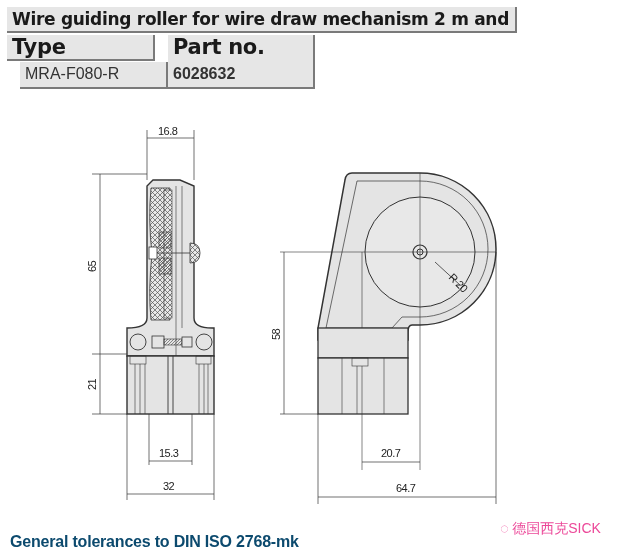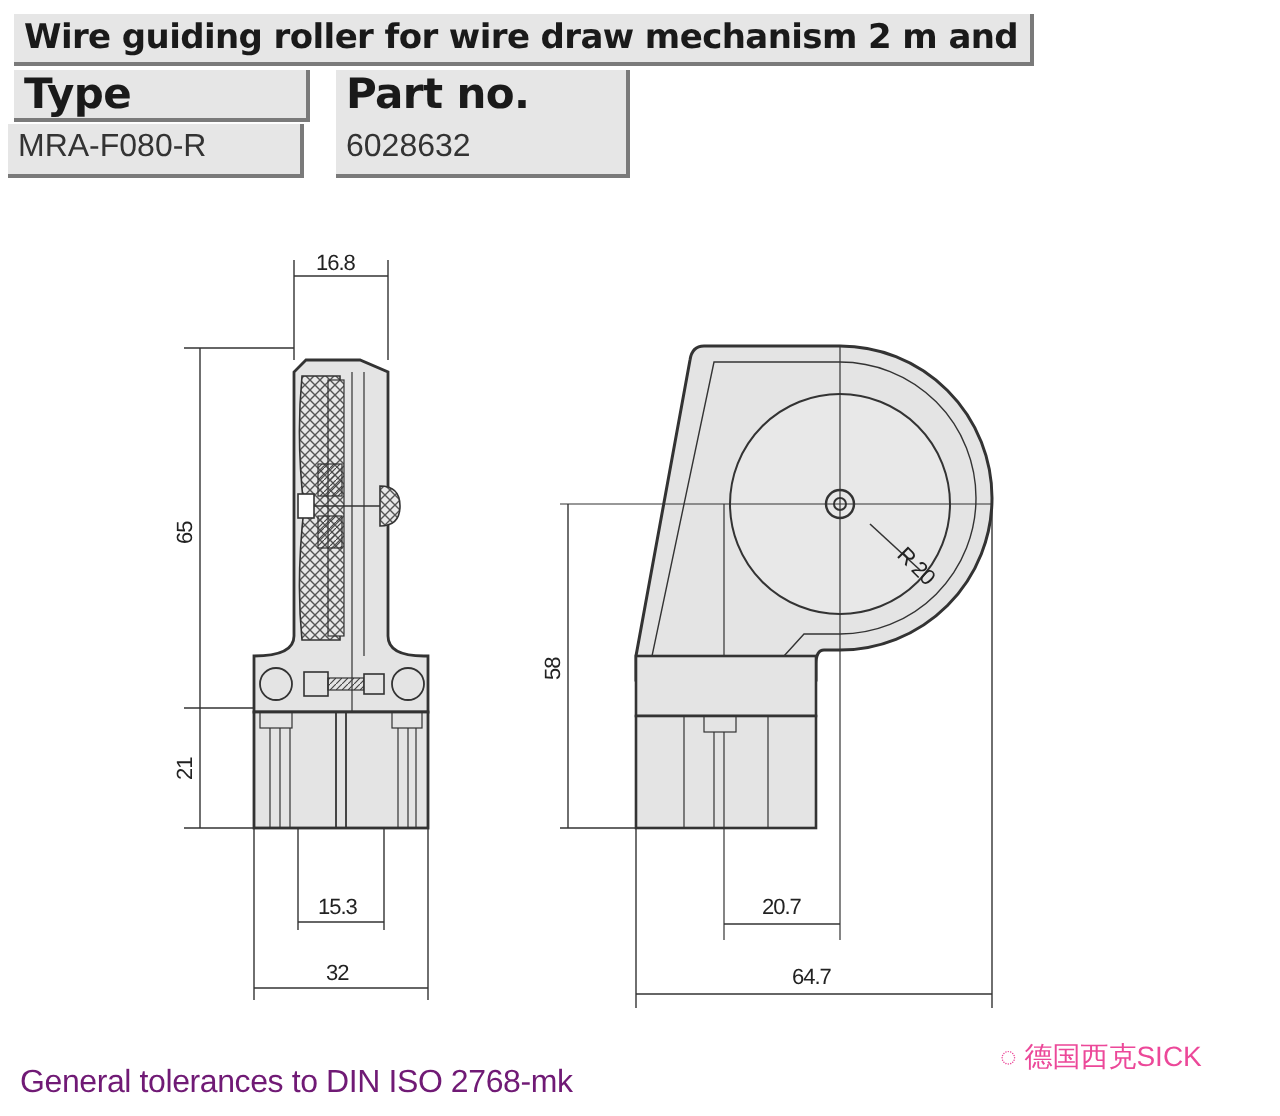--- a/index.html
+++ b/index.html
@@ -3,25 +3,25 @@
 <meta charset="utf-8">
 <style>
   html, body { margin:0; padding:0; background:#ffffff; }
   body { width:640px; height:558px; position:relative; overflow:hidden; font-family:"Liberation Sans", sans-serif; }
   .cell { position:absolute; background:#e6e6e6; border-right:2px solid #7a7a7a; border-bottom:2px solid #7a7a7a; box-sizing:border-box; color:#1a1a1a; padding-left:5px; white-space:nowrap; overflow:hidden; }
   .hdr { font-weight:bold; font-size:21px; line-height:24px; font-family:"DejaVu Sans", sans-serif; letter-spacing:-0.3px; }
   .val { font-size:16px; line-height:24px; color:#333; }
   #title-cell { left:7px; top:7px; width:510px; height:26px; font-size:17px; }
   #type-hdr { left:7px; top:35px; width:148px; height:26px; }
   #part-hdr { left:168px; top:35px; width:147px; height:44px; }
-  #type-val { left:4px; top:62px; width:148px; height:27px; }
-  #part-val { left:168px; top:62px; width:147px; height:27px; }
+  #type-val { left:20px; top:62px; width:148px; height:27px; }
+  #part-val { left:168px; top:62px; width:147px; height:27px;font-weight:bold; }
   svg { position:absolute; left:0; top:0; }
   .dim { font-family:"Liberation Sans Narrow","Liberation Sans", sans-serif; font-size:11px; fill:#222; letter-spacing:-0.5px; }
-  #footer-text { position:absolute; left:10px; top:533px; font-size:16px; color:#701a75; letter-spacing:-0.2px; }
+  #footer-text { position:absolute; left:10px; top:533px; font-size:16px; color:#0c4a6e; letter-spacing:-0.2px;font-weight:bold; }
   #watermark { position:absolute; left:500px; top:520px; font-size:14px; color:#ec4899; }
 </style>
 </head>
 <body>
 
 <div class="cell hdr" id="title-cell">Wire guiding roller for wire draw mechanism 2 m and 3 m</div>
 <div class="cell hdr" id="type-hdr">Type</div>
 <div class="cell hdr" id="part-hdr">Part no.</div>
 <div class="cell val" id="type-val">MRA-F080-R</div>
 <div class="cell val" id="part-val">6028632</div>

